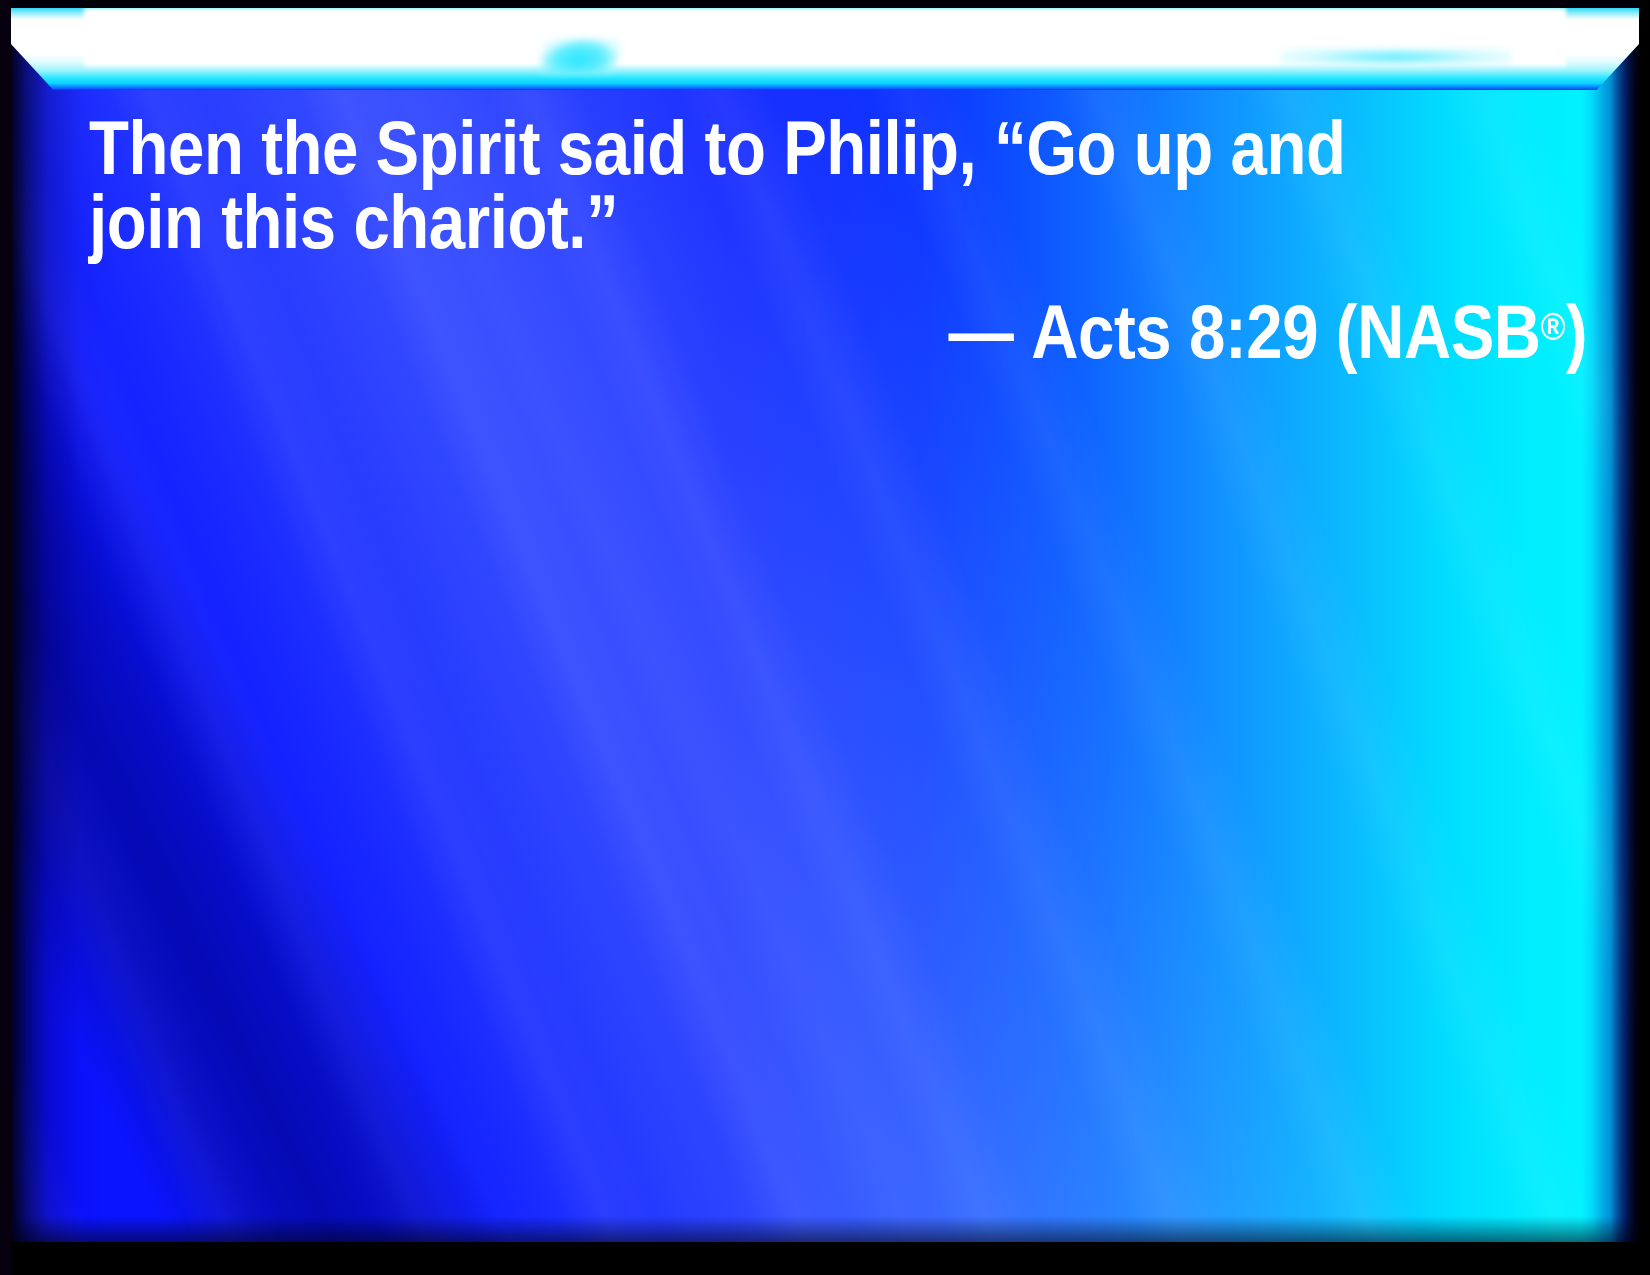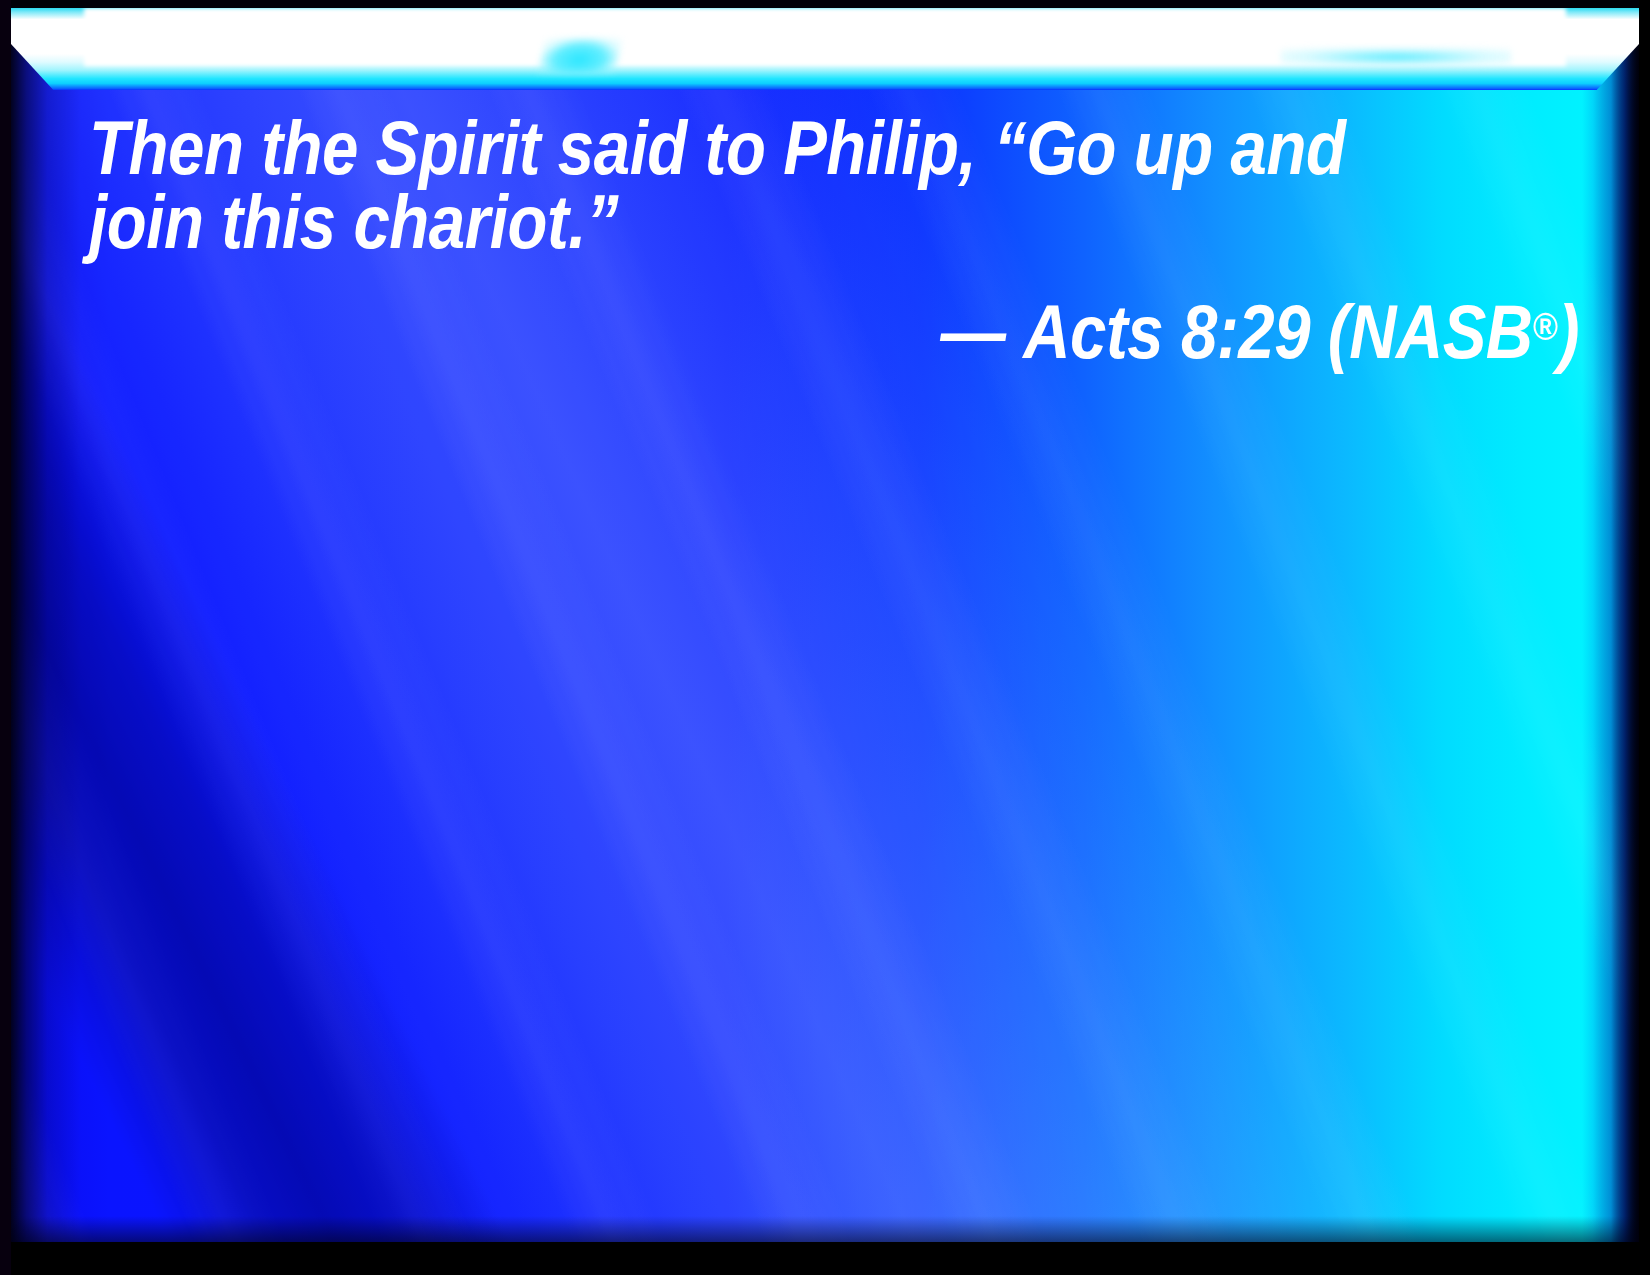--- a/index.html
+++ b/index.html
@@ -244,22 +244,21 @@
   .border-top    { position:absolute; left:0; right:0; top:0; height:8px;  background:#000008; }
   .border-bottom { position:absolute; left:0; right:0; bottom:0; height:33px; background:#000000; }
   .border-left   { position:absolute; left:0; top:0; bottom:0; width:11px; background:#07000e; }
   .border-right  { position:absolute; right:0; top:0; bottom:0; width:11px; background:#000000; }
 
   
   .verse-block {
     position: absolute;
     left: 78px;
     top: 103px;
-    right: 60px;
-    font-style: italic;
+    right: 52px;
   }
 
   .verse-text {
     margin: 0;
     color: #ffffff;
     font-family: "Liberation Sans Narrow", "Liberation Sans", "DejaVu Sans", sans-serif;
     font-weight: bold;
     font-size: 76px;
     line-height: 0.97;
     letter-spacing: -0.5px;

